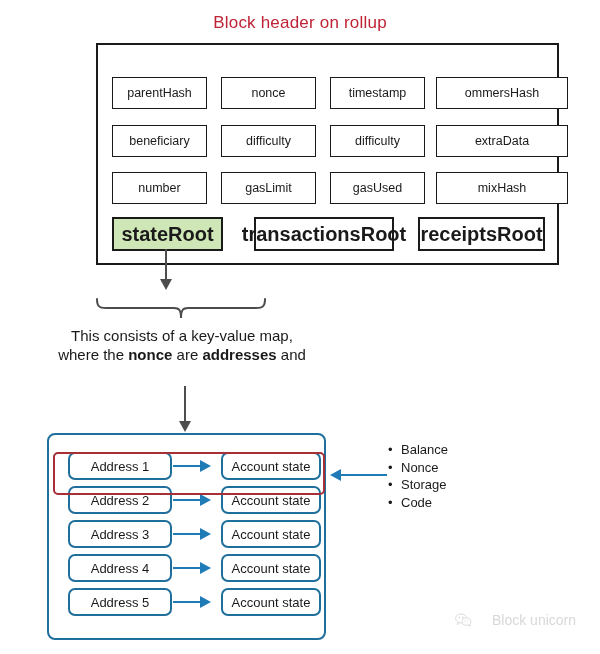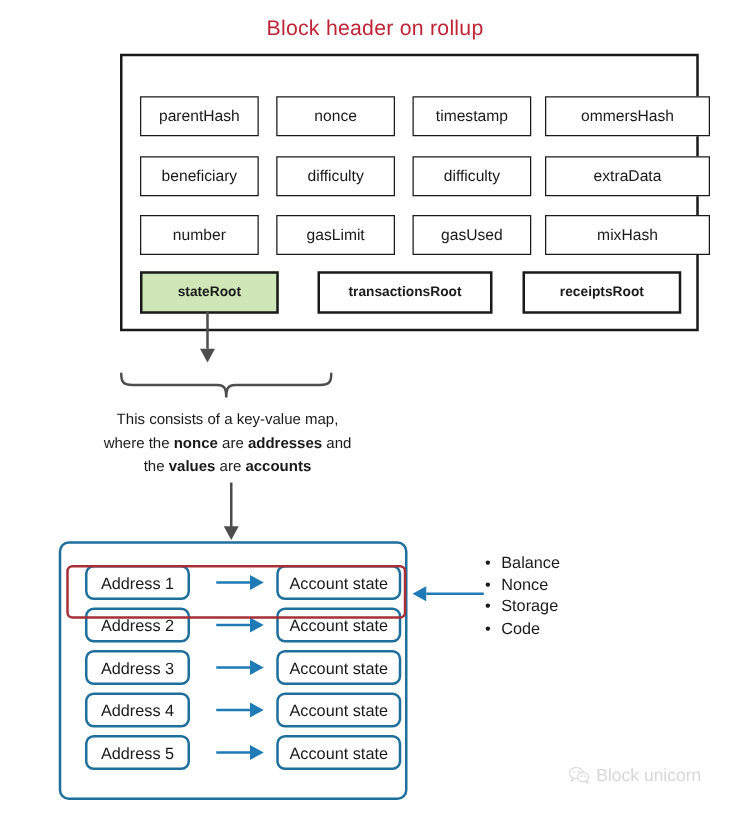--- a/index.html
+++ b/index.html
@@ -55,21 +55,21 @@
   }
 
   .root-box {
     position: absolute;
     border: 2px solid #1a1a1a;
     background: #ffffff;
     box-sizing: border-box;
     display: flex;
     align-items: center;
     justify-content: center;
-    font-size: 11px;
+    font-size: 20px;
     font-weight: bold;
     color: #1a1a1a;
     height: 34px;
   }
   .root-box.highlighted {
     background: #cfe7b6;
   }
 
   
   .col-1 { left: 14px;  width: 95px; }
@@ -106,21 +106,21 @@
     height: 24px;
   }
 
   
   #map-caption {
     position: absolute;
     left: 40px;
     top: 326px;
     width: 284px;
     text-align: center;
-    font-size: 12px;
+    font-size: 15px;
     line-height: 19px;
     color: #1a1a1a;
   }
   #map-caption b { font-weight: bold; }
 
   
   #state-map-container {
     position: absolute;
     left: 47px;
     top: 433px;
@@ -158,21 +158,21 @@
     border: 2px solid #1f6f9c;
     border-radius: 7px;
     background: #ffffff;
     box-sizing: border-box;
     display: flex;
     align-items: center;
     justify-content: center;
     font-size: 13px;
     color: #1a1a1a;
   }
-  .kv-key   { left: 19px;  width: 84px; }
+  .kv-key   { left: 19px;  width: 104px; }
   .kv-value { left: 172px; width: 100px; }
 
   .kv-arrow-line {
     position: absolute;
     left: 124px;
     top: 13px;
     width: 29px;
     height: 2px;
     background: #1f7bb6;
   }
@@ -230,21 +230,21 @@
     color: #1a1a1a;
   }
 
   
   #watermark {
     position: absolute;
     left: 455px;
     top: 612px;
     display: flex;
     align-items: center;
-    gap: 5px;
+    gap: 20px;
     color: #d8d8d8;
     font-size: 14px;
     user-select: none;
   }
   #watermark svg { display: block; }
 </style>
 </head>
 <body>
 
 <div id="diagram-title">Block header on rollup</div>
@@ -309,23 +309,20 @@
     <path d="M5 2 C5 9, 7 11, 14 11 L82 11 C87 11, 89 13, 89 21 C89 13, 91 11, 96 11 L164 11 C171 11, 173 9, 173 2" stroke="#4d4d4d" stroke-width="2" stroke-linecap="round" fill="none"></path>
   </svg>
 </div>
 
 <div id="map-caption">
   <div>
     <span>This consists of a key-value map,</span>
   </div>
   <div>
     <span>where the </span><b>nonce</b><span> are </span><b>addresses</b><span> and</span>
-  </div>
-  <div>
-    <span>the </span><b>values</b><span> are </span><b>accounts</b>
   </div>
 </div>
 
 <div class="v-line" style="left:184px; top:386px; height:36px;"></div>
 <div class="arrow-head-down" style="left:179px; top:421px;"></div>
 
 <div id="state-map-container">
 
   <div class="kv-row" style="top:17px;">
     <div class="kv-box kv-key">

